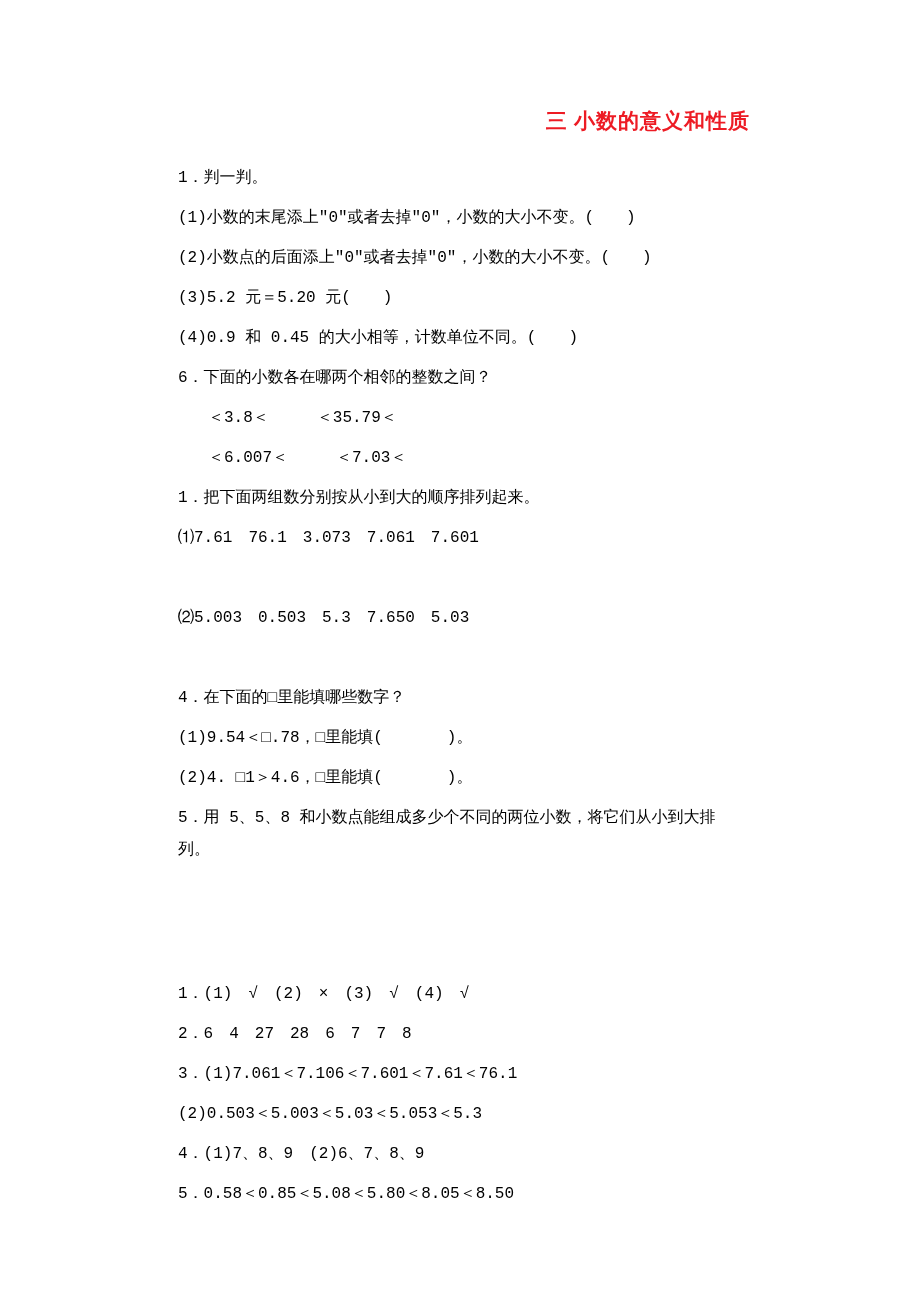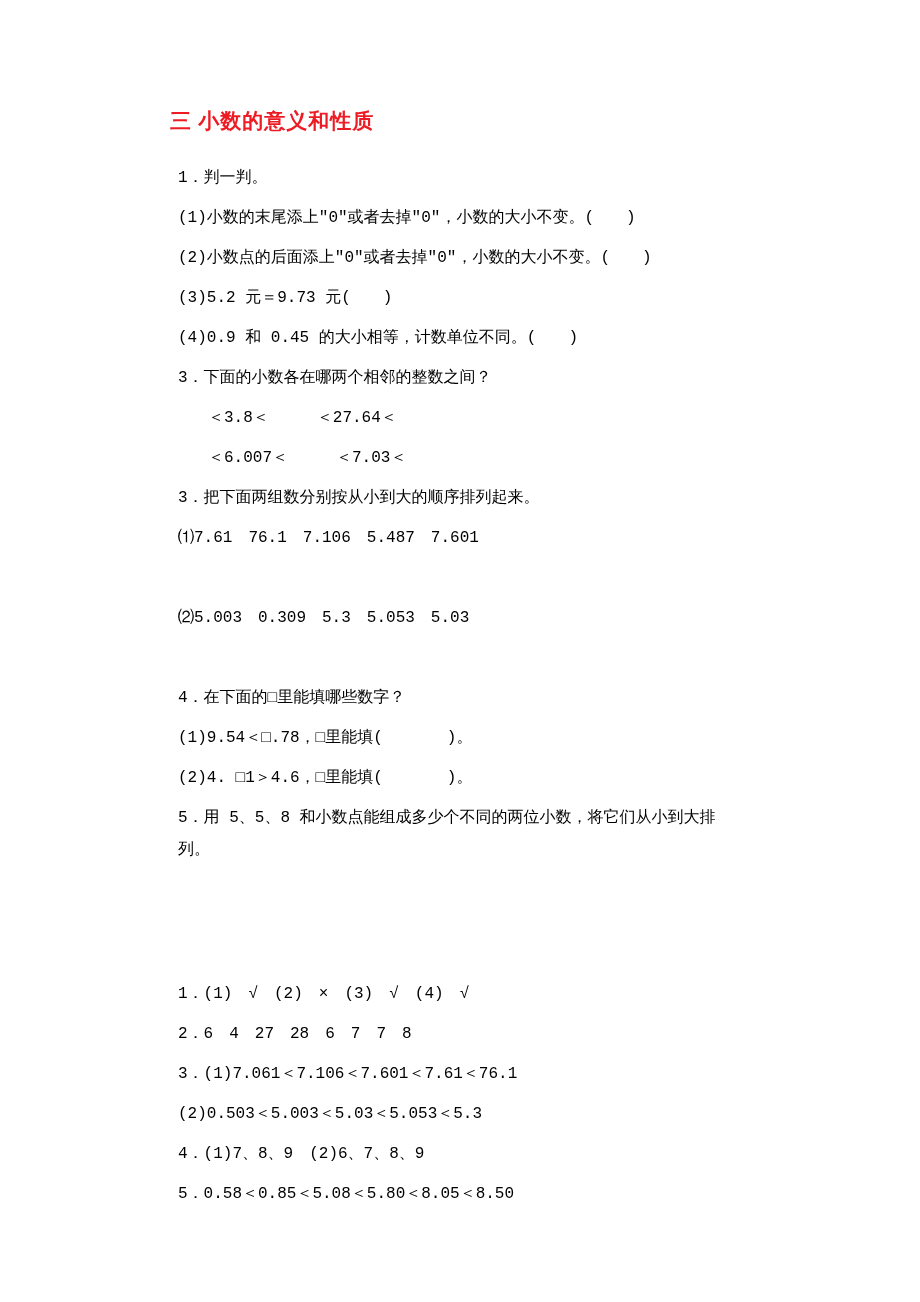--- a/index.html
+++ b/index.html
@@ -7,21 +7,21 @@
       font-size: 16px;
       line-height: 2;
       color: #000;
       background: #fff;
       margin: 0;
       padding: 100px 170px 60px 170px;
       width: 920px;
       box-sizing: border-box;
     }
     .title {
-      text-align: left;
+      text-align: right;
       color: #ed1b24;
       font-weight: bold;
       font-size: 21px;
       margin-bottom: 20px;
       letter-spacing: 1px;
     }
     .line {
       margin: 8px;
       white-space: pre-wrap;
       font-family: Liberation Mono, monospace;
@@ -37,31 +37,31 @@
     }
   </style>
 </head>
 <body>
 
 <div class="title">三 小数的意义和性质</div>
 
 <p class="line">1．判一判。</p>
 <p class="line">(1)小数的末尾添上"0"或者去掉"0"，小数的大小不变。(　　)</p>
 <p class="line">(2)小数点的后面添上"0"或者去掉"0"，小数的大小不变。(　　)</p>
-<p class="line">(3)5.2 元＝9.73 元(　　)</p>
+<p class="line">(3)5.2 元＝5.20 元(　　)</p>
 <p class="line">(4)0.9 和 0.45 的大小相等，计数单位不同。(　　)</p>
 
-<p class="line">3．下面的小数各在哪两个相邻的整数之间？</p>
-<p class="line indent">　＜3.8＜　　　＜27.64＜</p>
+<p class="line">6．下面的小数各在哪两个相邻的整数之间？</p>
+<p class="line indent">　＜3.8＜　　　＜35.79＜</p>
 <p class="line indent">　＜6.007＜　　　＜7.03＜</p>
 
-<p class="line">3．把下面两组数分别按从小到大的顺序排列起来。</p>
-<p class="line">⑴7.61　76.1　7.106　5.487　7.601</p>
+<p class="line">1．把下面两组数分别按从小到大的顺序排列起来。</p>
+<p class="line">⑴7.61　76.1　3.073　7.061　7.601</p>
 <div class="gap"></div>
-<p class="line">⑵5.003　0.309　5.3　5.053　5.03</p>
+<p class="line">⑵5.003　0.503　5.3　7.650　5.03</p>
 <div class="gap"></div>
 
 <p class="line">4．在下面的□里能填哪些数字？</p>
 <p class="line">(1)9.54＜□.78，□里能填(　　　　)。</p>
 <p class="line">(2)4. □1＞4.6，□里能填(　　　　)。</p>
 
 <p class="line">5．用 5、5、8 和小数点能组成多少个不同的两位小数，将它们从小到大排列。</p>
 
 <div class="big-gap"></div>
 

